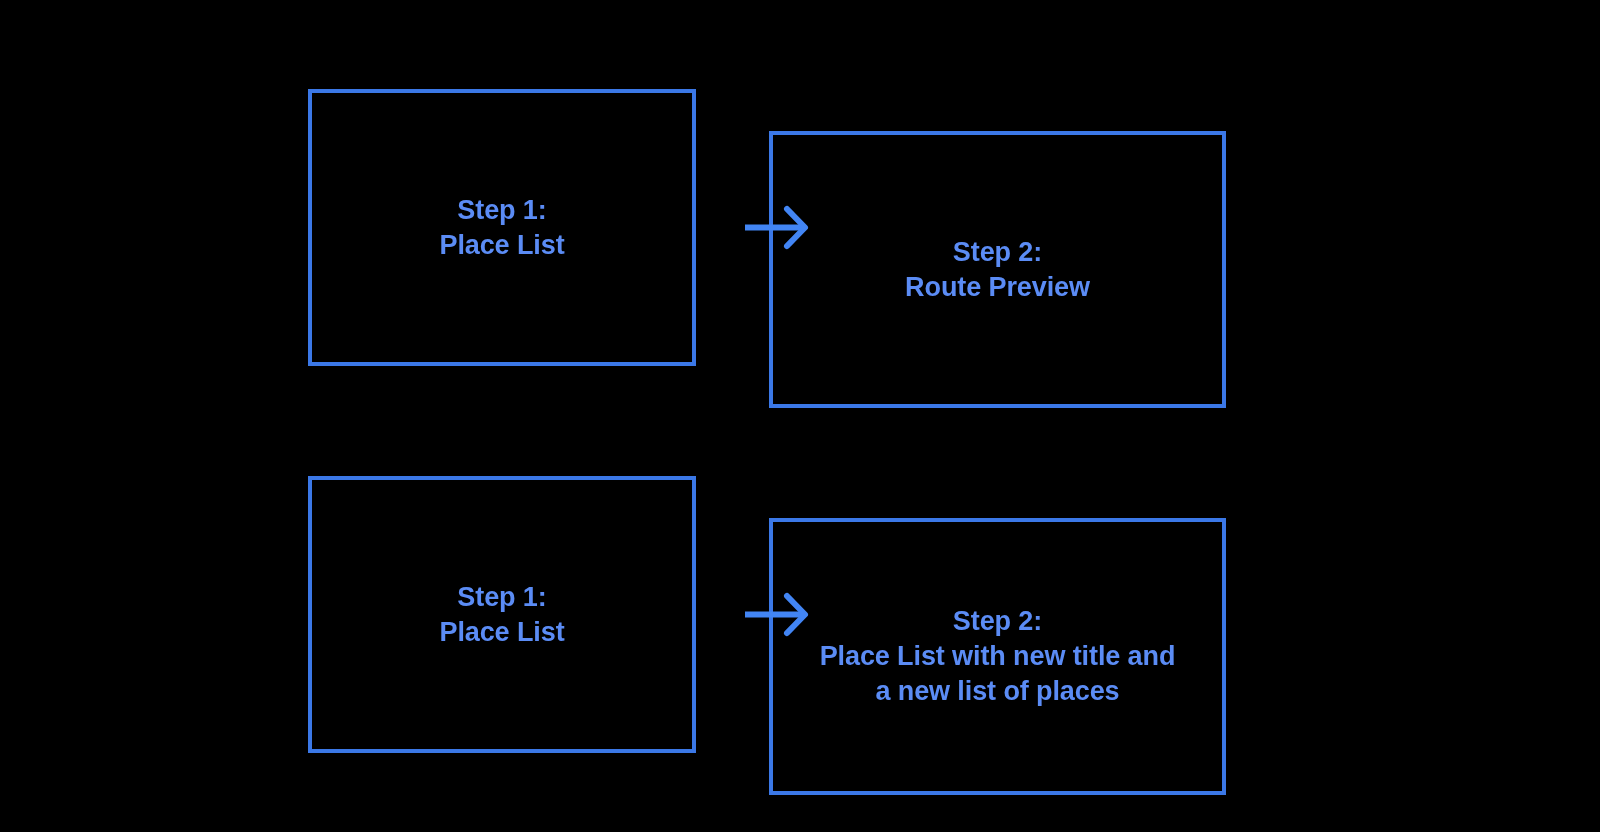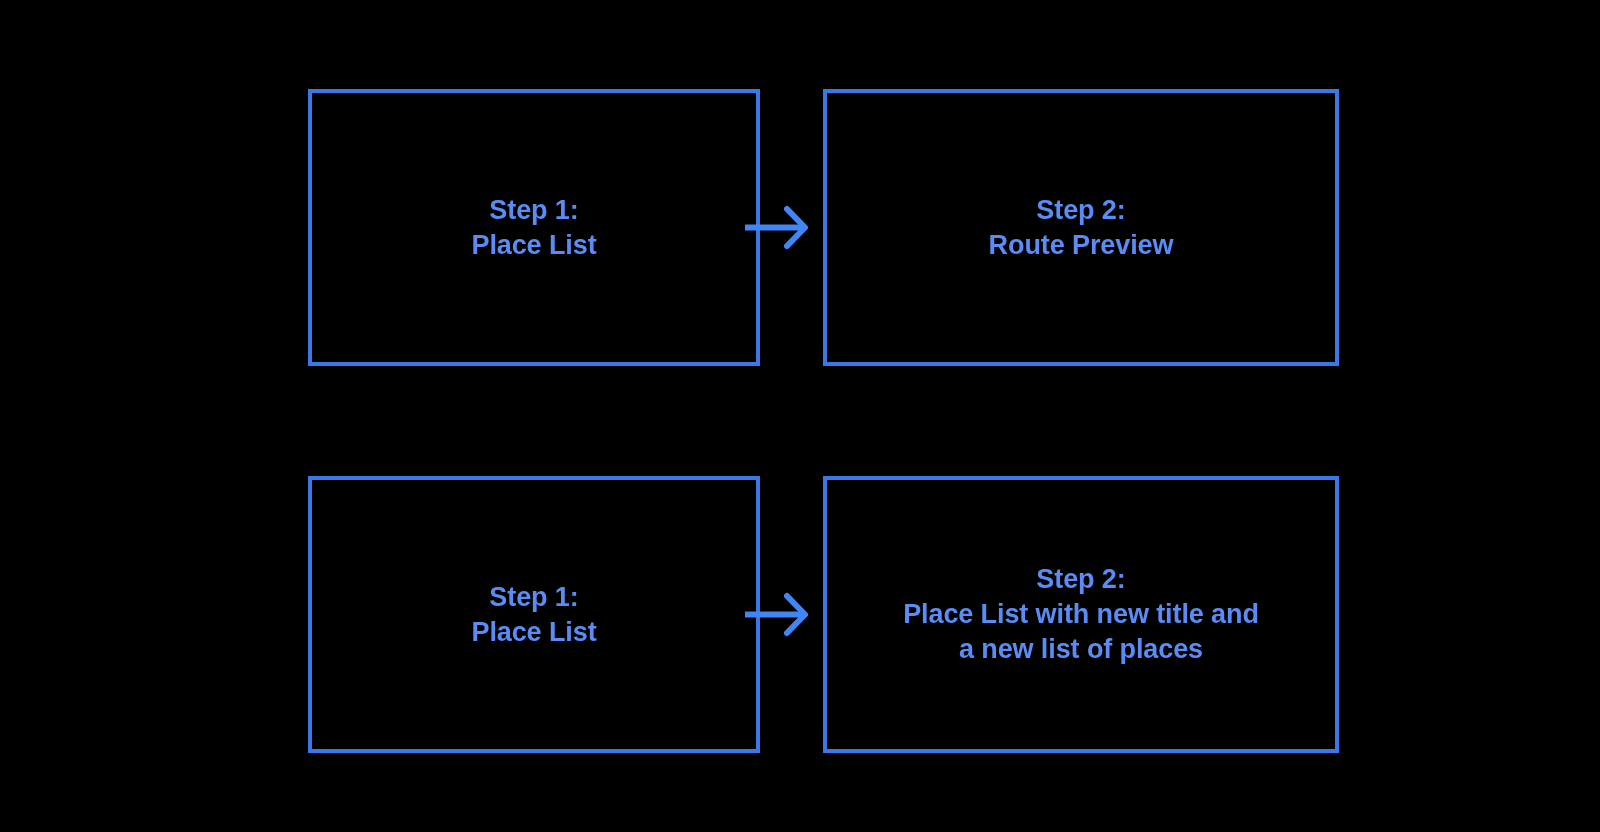--- a/index.html
+++ b/index.html
@@ -38,22 +38,22 @@
     top: 7px;
     height: 277px;
     box-sizing: border-box;
     border: 4px solid #3B78E7;
     background: transparent;
     display: flex;
     align-items: center;
     justify-content: center;
     z-index: 1;
   }
-  .step-box.left  { left: 308px; width: 452px; }
-  .step-box.right { left: 823px; width: 516px; }
+  .step-box.left  { left: 308px; width: 388px; }
+  .step-box.right { left: 769px; width: 457px; margin-top: 42px; }
 
   .step-label {
     color: #5B8CF5;
     font-family: "Liberation Sans", sans-serif;
     font-weight: bold;
     font-size: 27px;
     line-height: 35px;
     letter-spacing: -0.1px;
     text-align: center;
     white-space: pre-line;

